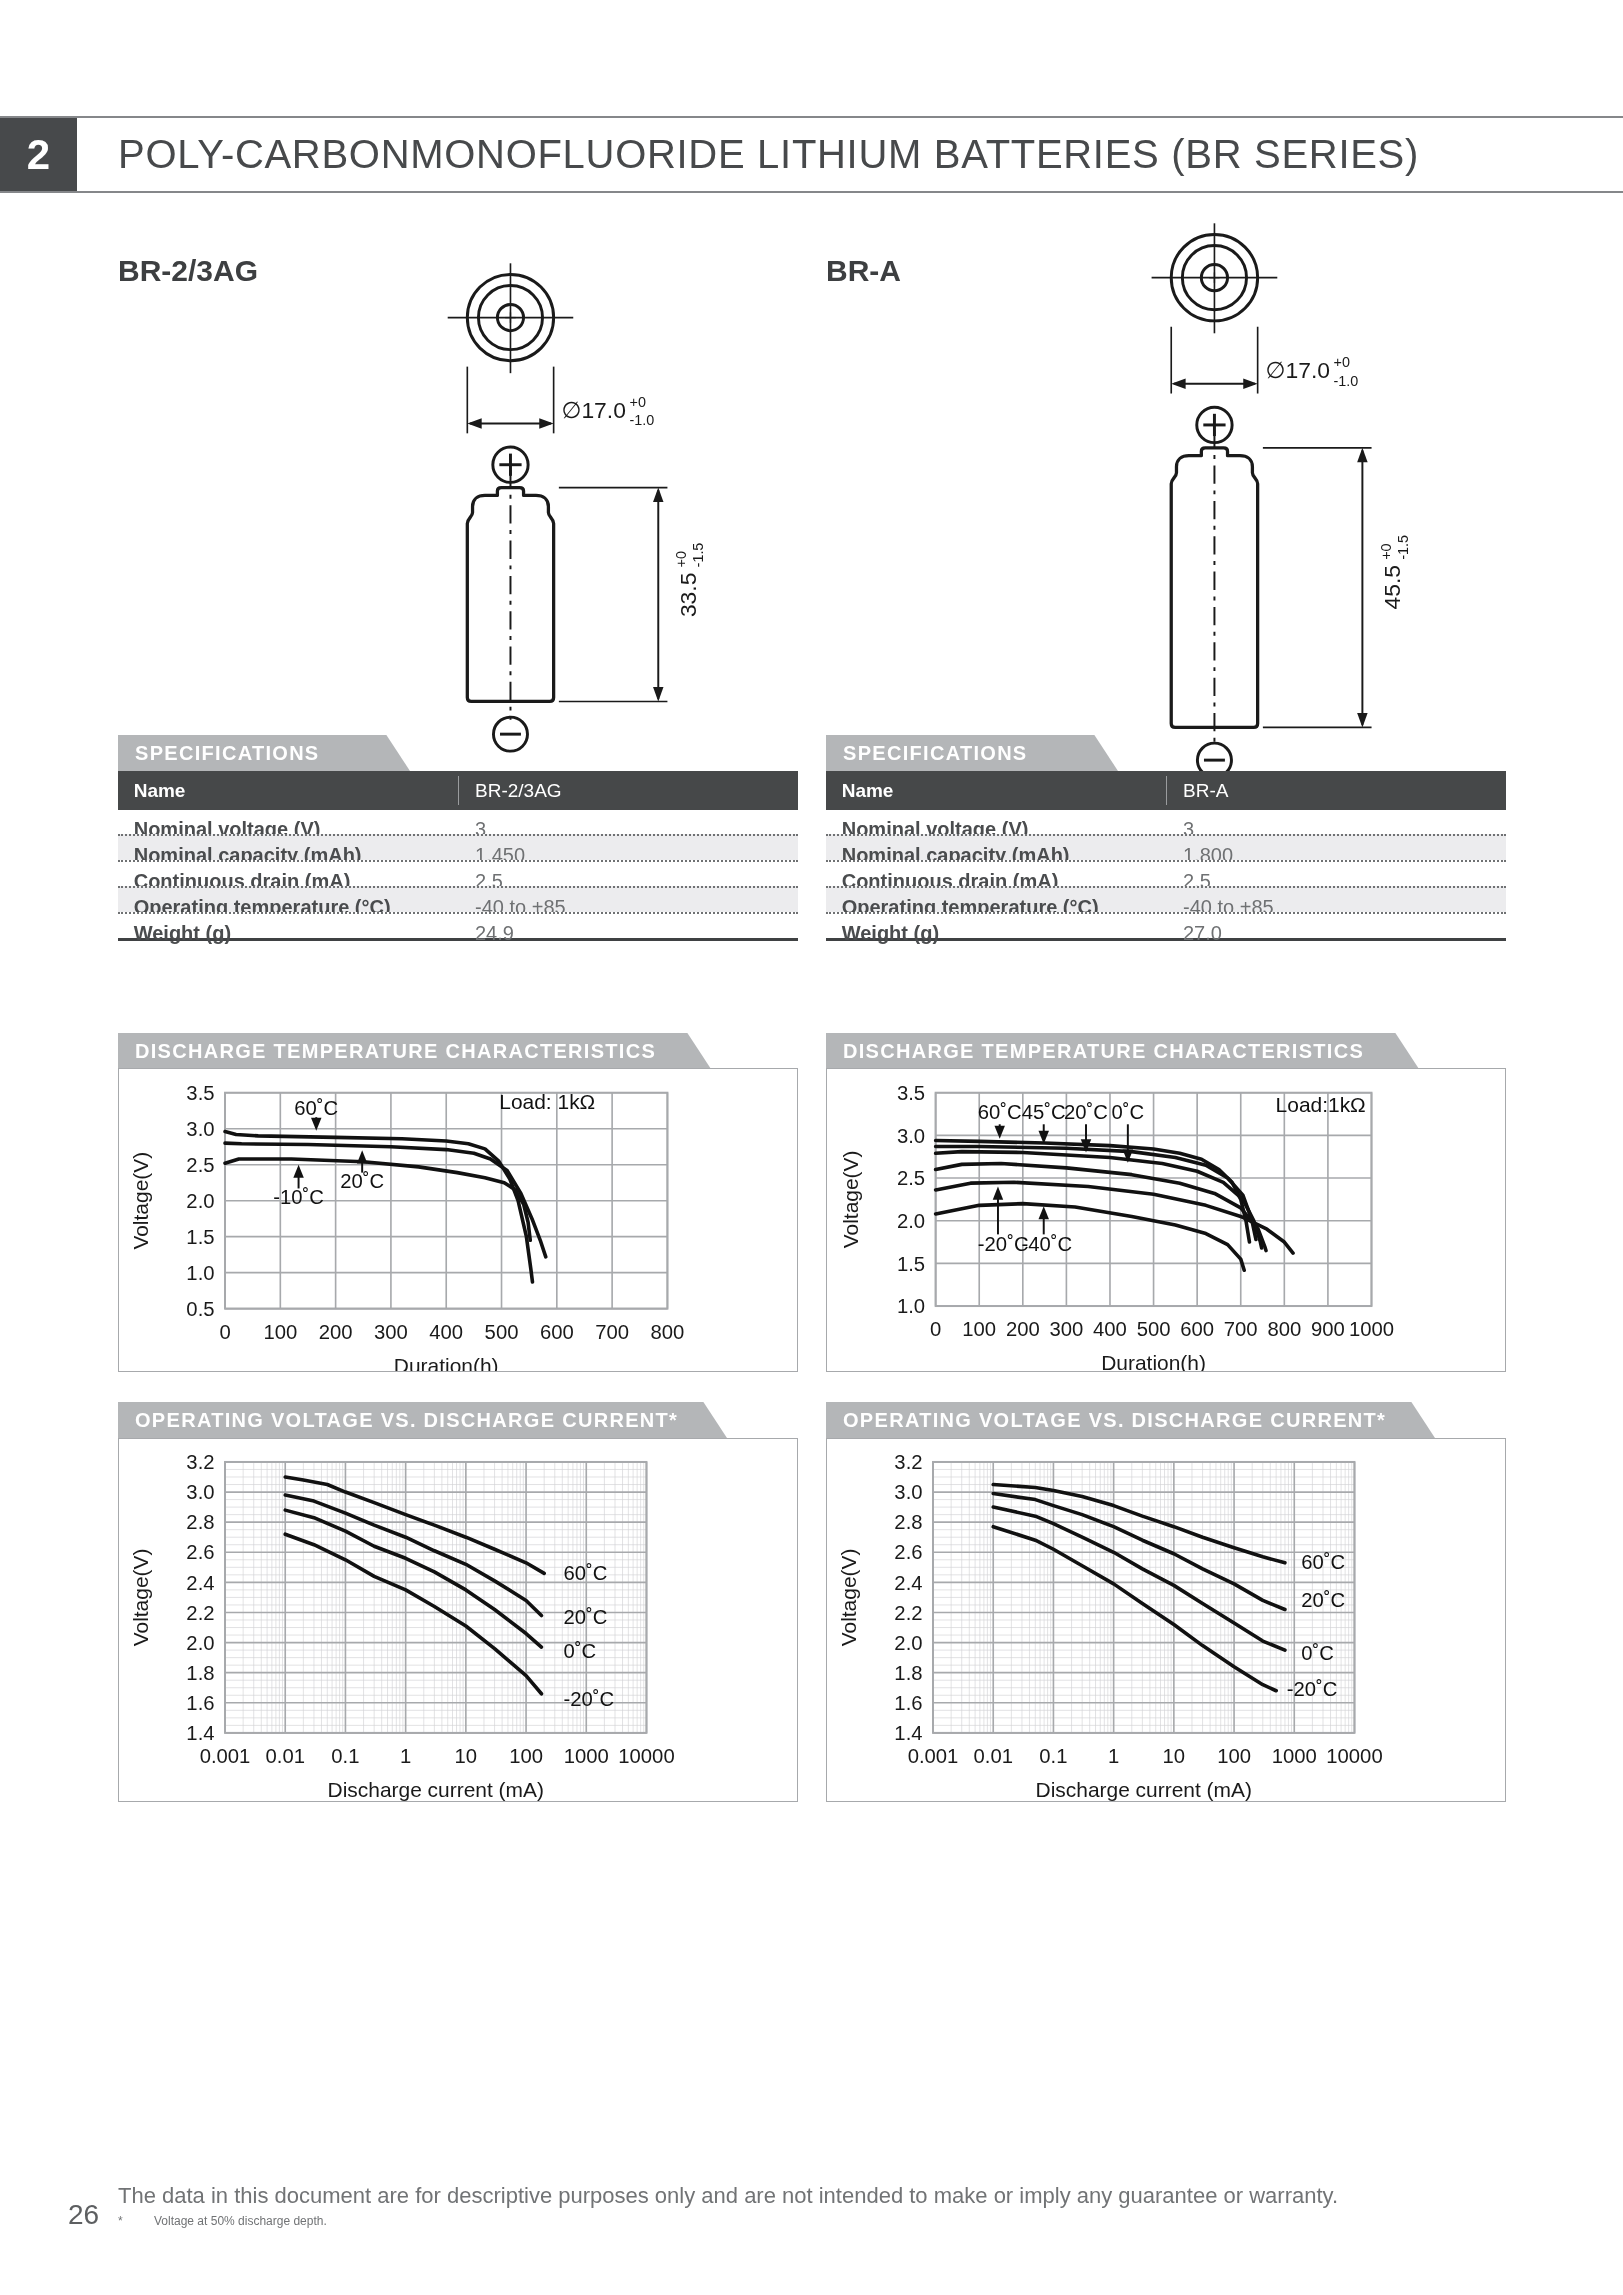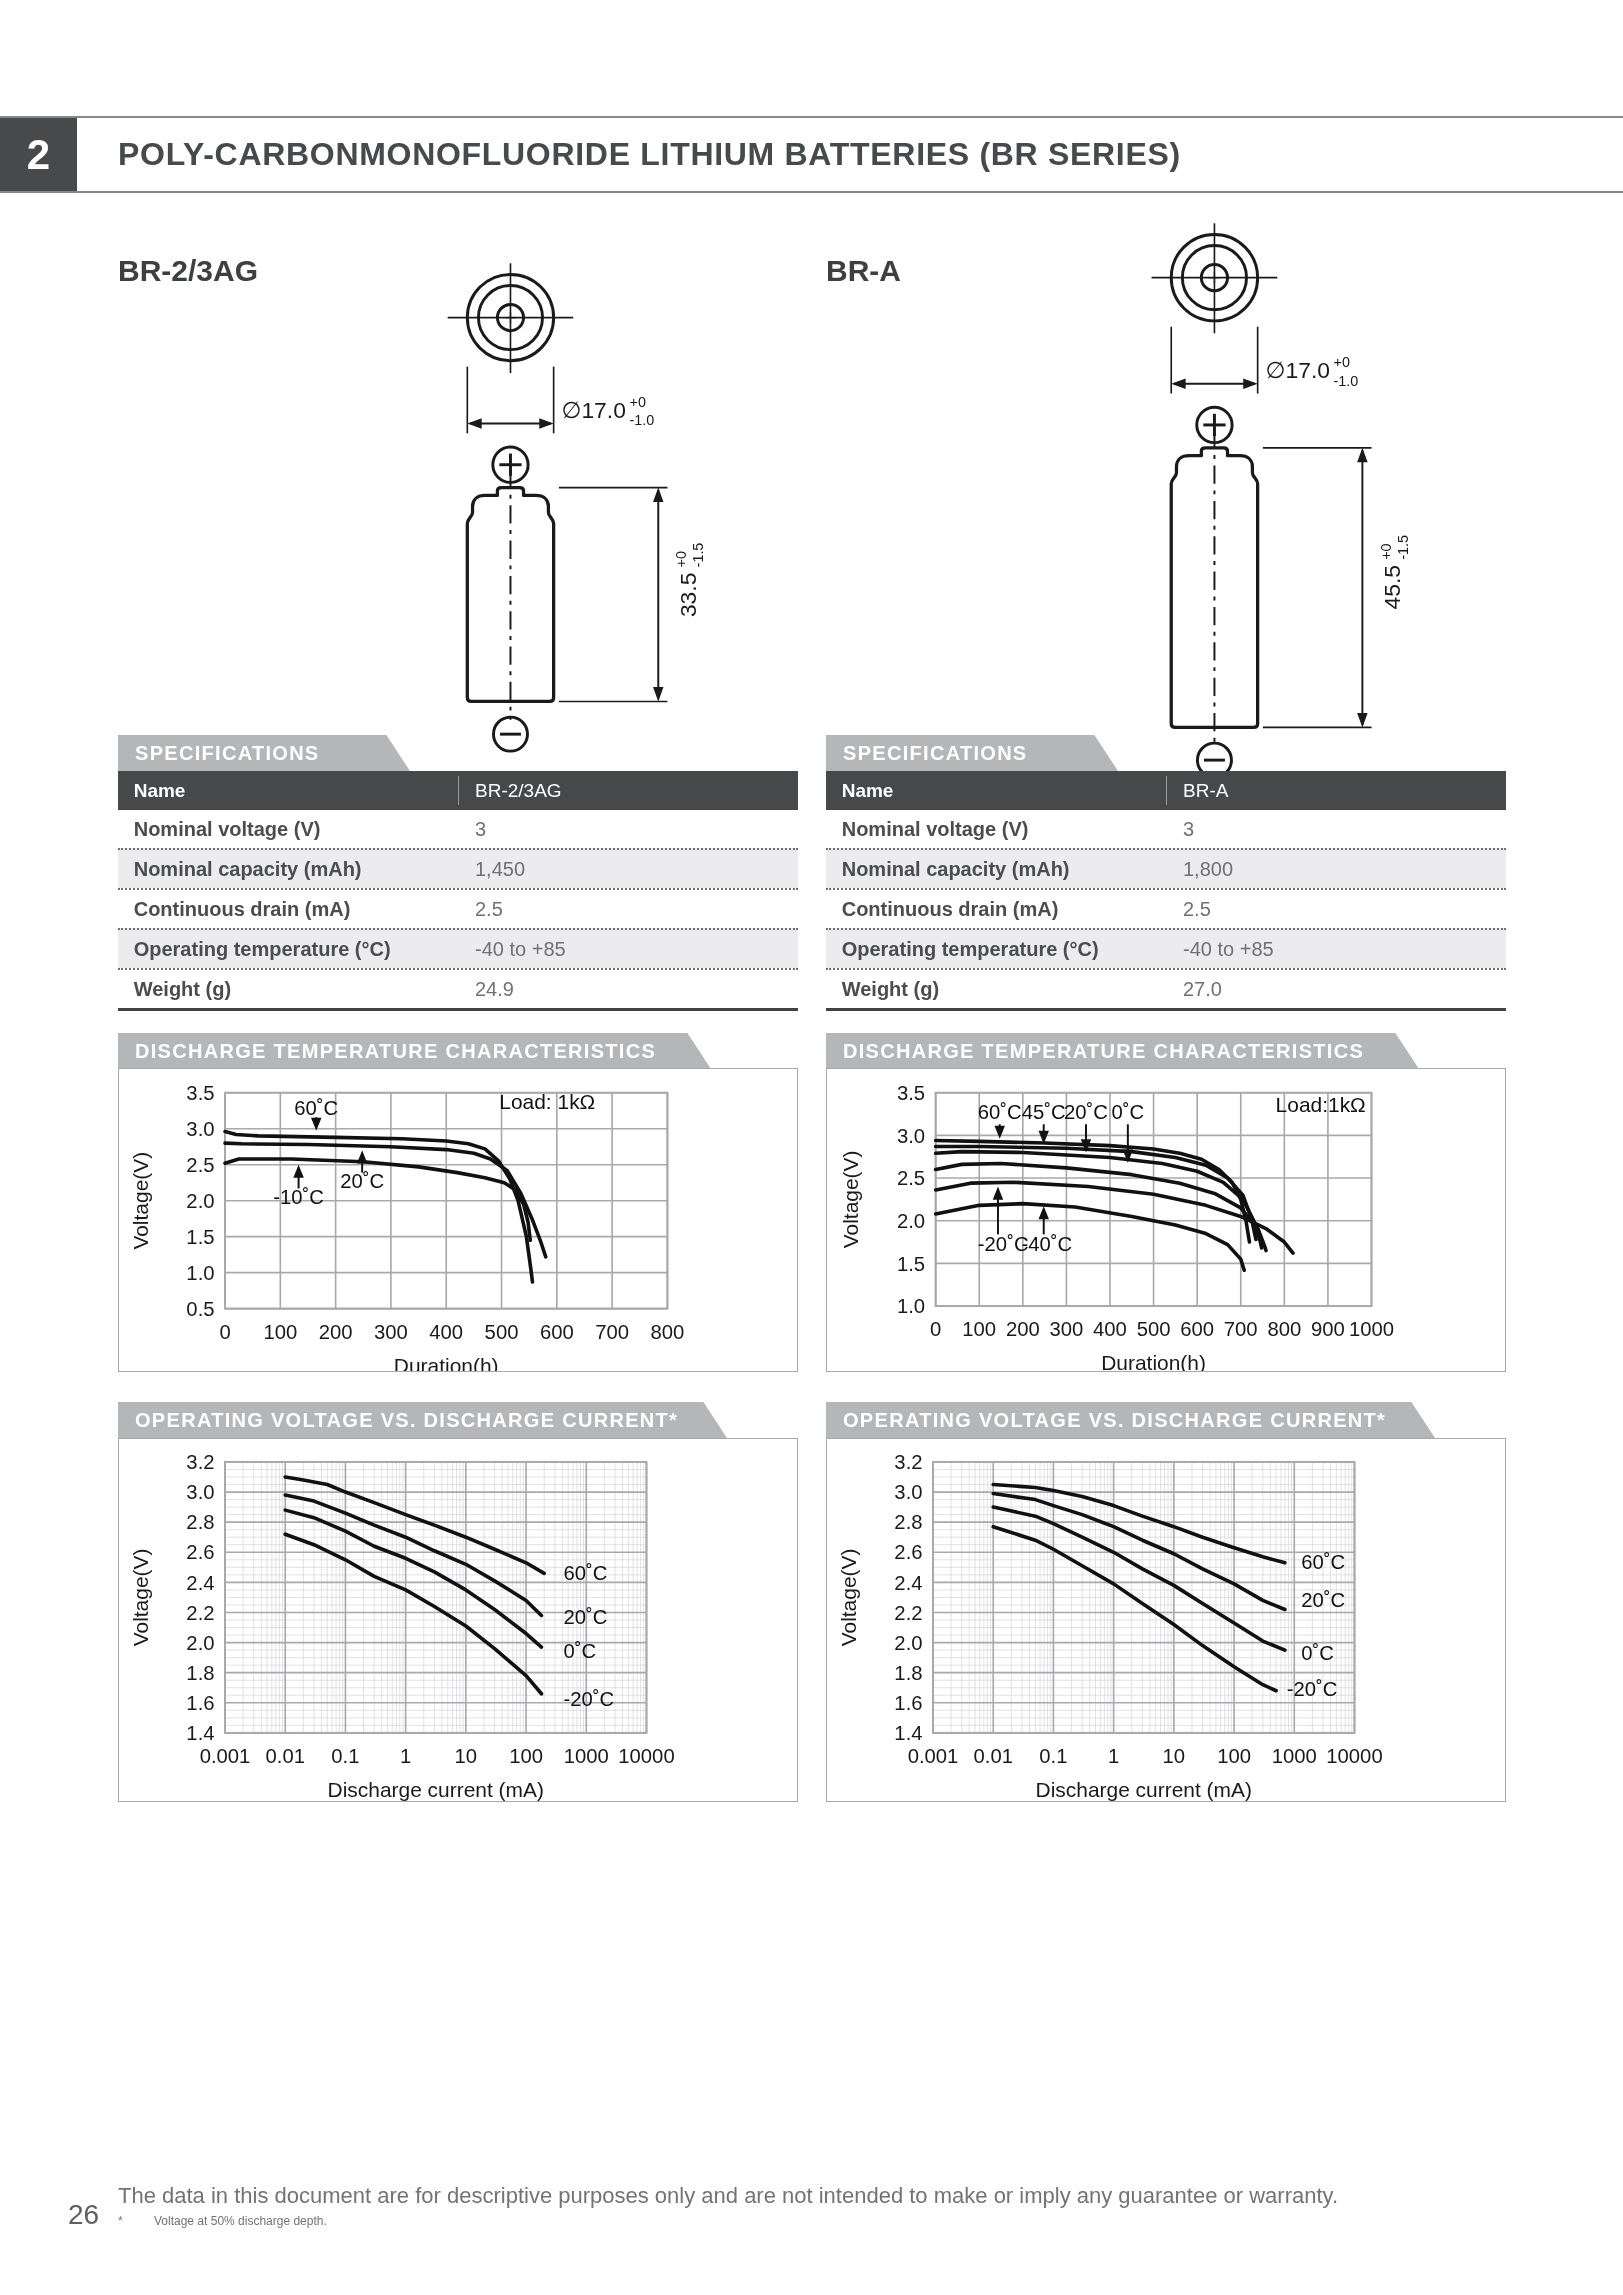--- a/index.html
+++ b/index.html
@@ -11,40 +11,40 @@
   .header-band{
     position:absolute;left:0;top:116px;width:1623px;height:73px;
     border-top:2px solid #85878a;border-bottom:2px solid #85878a;background:#fff;
   }
   .chapter-box{
     position:absolute;left:0;top:0;width:77px;height:73px;background:#47494b;
     color:#fff;font-size:42px;font-weight:bold;text-align:center;line-height:73px;
   }
   .page-title{
     position:absolute;left:118px;top:0;height:73px;line-height:73px;
-    font-size:32px;font-weight:bold;letter-spacing:0.7px;color:#47494b;white-space:nowrap;
+    font-size:40px;font-weight:normal;letter-spacing:0.7px;color:#47494b;white-space:nowrap;
   }
   
   .product-title{position:absolute;top:254px;font-size:30px;font-weight:bold;color:#3d3f41;}
   .col-left{left:118px;} .col-right{left:826px;}
   
   .banner{
     position:absolute;height:36px;background:#b4b6b8;color:#ffffff;
     font-size:20px;font-weight:bold;letter-spacing:1.3px;line-height:37px;
     padding-left:17px;white-space:nowrap;
     clip-path:polygon(0 0, calc(100% - 23.6px) 0, 100% 100%, 0 100%);
   }
   
   .spec-table{position:absolute;width:680px;border-bottom:3.3px solid #3f4143;}
   .spec-header{
     position:relative;height:39px;background:#464849;color:#fff;
     font-size:19px;font-weight:bold;line-height:39px;
   }
   .spec-header .divider{position:absolute;left:340px;top:5.2px;bottom:5.2px;width:1.3px;background:#9a9c9e;}
-  .spec-row{position:relative;height:38px;line-height:38px;font-size:20px;}
+  .spec-row{position:relative;height:24px;line-height:38px;font-size:20px;}
   .spec-row + .spec-row{border-top:2px dotted #6f7173;}
   .spec-row:nth-child(odd){background:#ececee;}
   .spec-row:nth-child(even){background:#ffffff;}
   .cell-label{position:absolute;left:15.7px;font-weight:bold;color:#4a4c4e;white-space:nowrap;}
   .cell-value{position:absolute;left:357px;font-weight:normal;color:#6f7173;white-space:nowrap;}
   .spec-header .cell-label{font-weight:bold;color:#fff;}
   .spec-header .cell-value{color:#fff;}
   
   .chart-box{position:absolute;width:678px;background:#fff;border:1.3px solid #a7a9ac;}
   .chart-box svg{display:block;}

